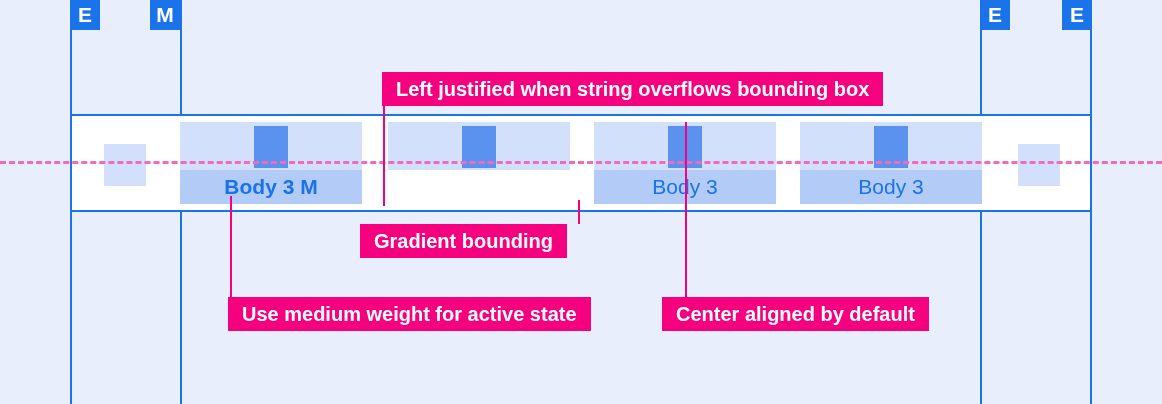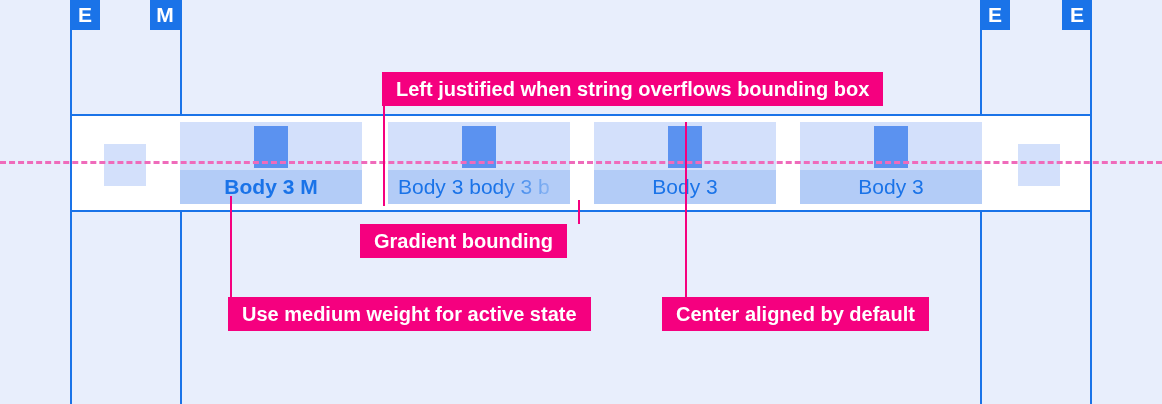--- a/index.html
+++ b/index.html
@@ -145,21 +145,20 @@
       <div class="tab" style="left: 180px; width: 182px;">
         <div class="tab-top">
           <div class="tab-icon"></div>
         </div>
         <div class="tab-label center medium">Body 3 M</div>
       </div>
       <div class="tab" style="left: 388px; width: 182px;">
         <div class="tab-top">
           <div class="tab-icon"></div>
         </div>
-        <div class="tab-label left truncate">Body 3 body 3 b</div>
       </div>
       <div class="tab" style="left: 594px; width: 182px;">
         <div class="tab-top">
           <div class="tab-icon"></div>
         </div>
         <div class="tab-label center">Body 3</div>
       </div>
       <div class="tab" style="left: 800px; width: 182px;">
         <div class="tab-top">
           <div class="tab-icon"></div>

